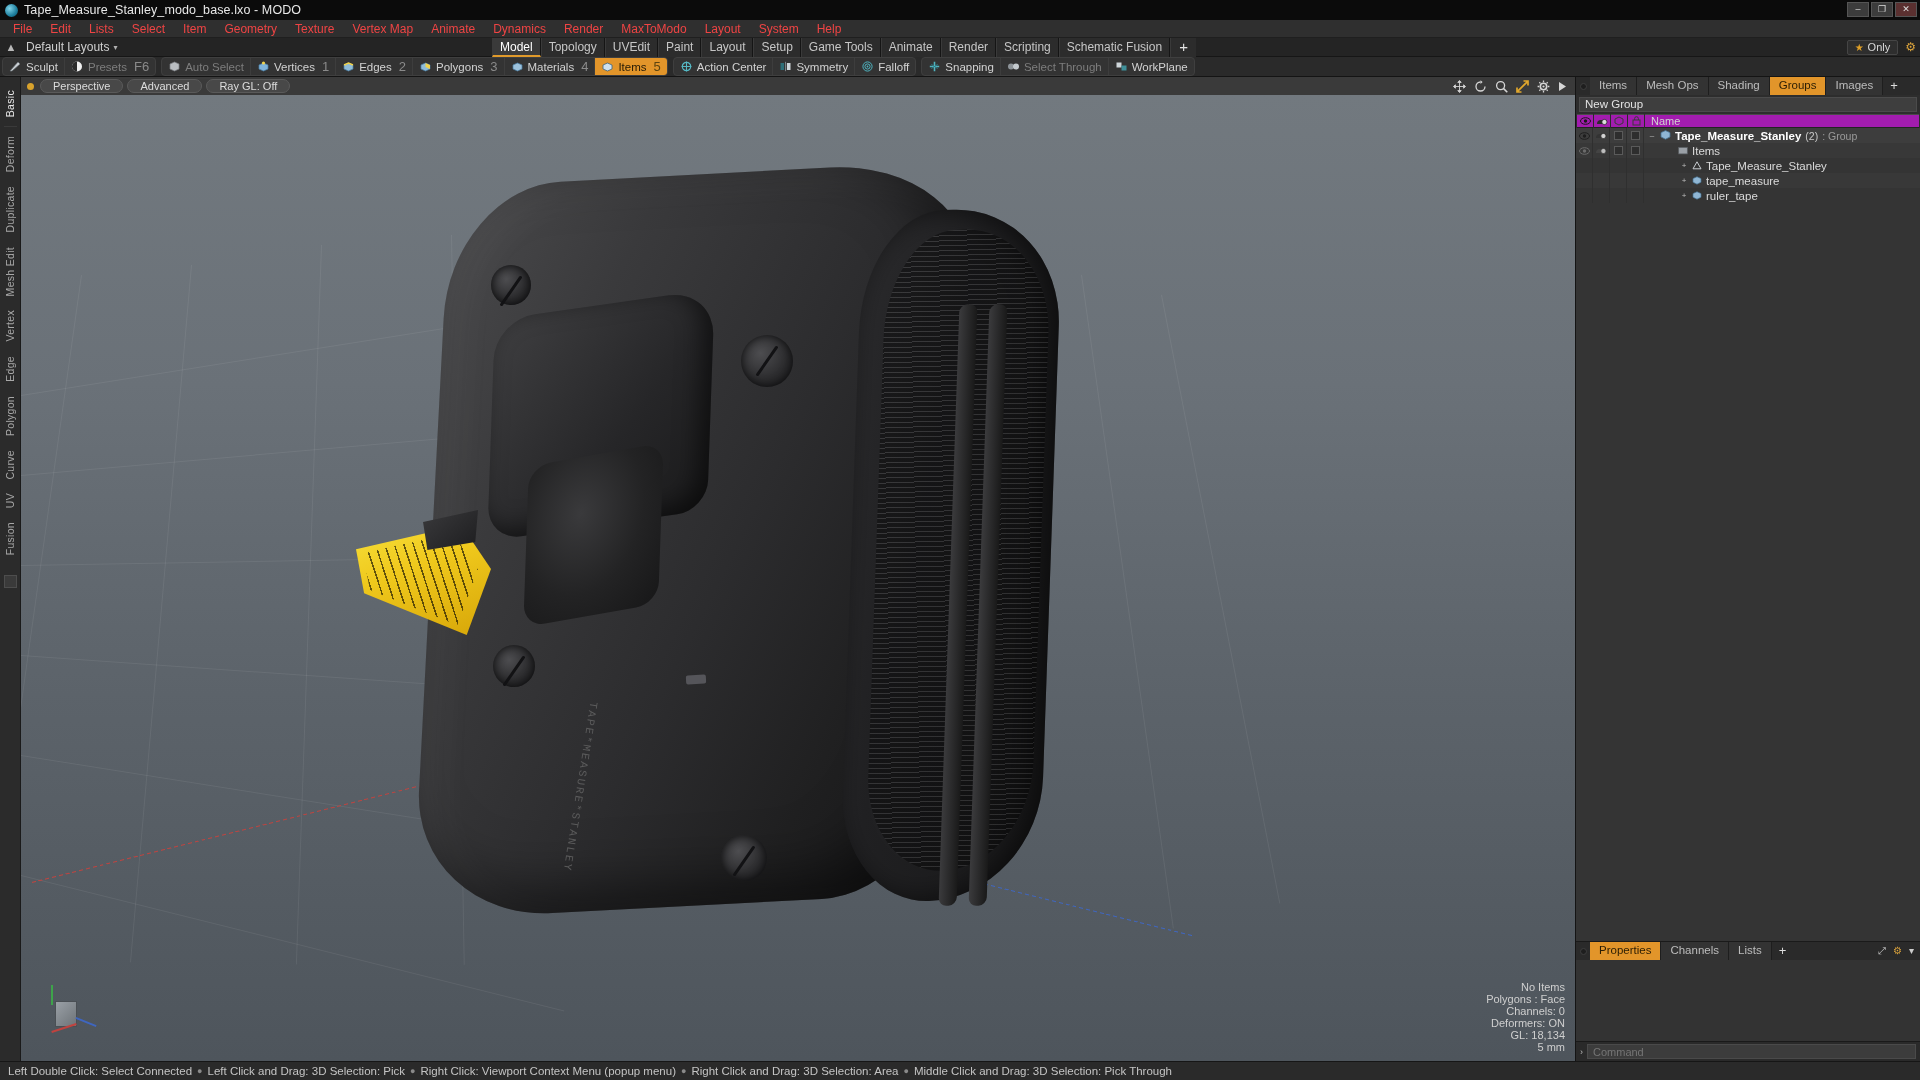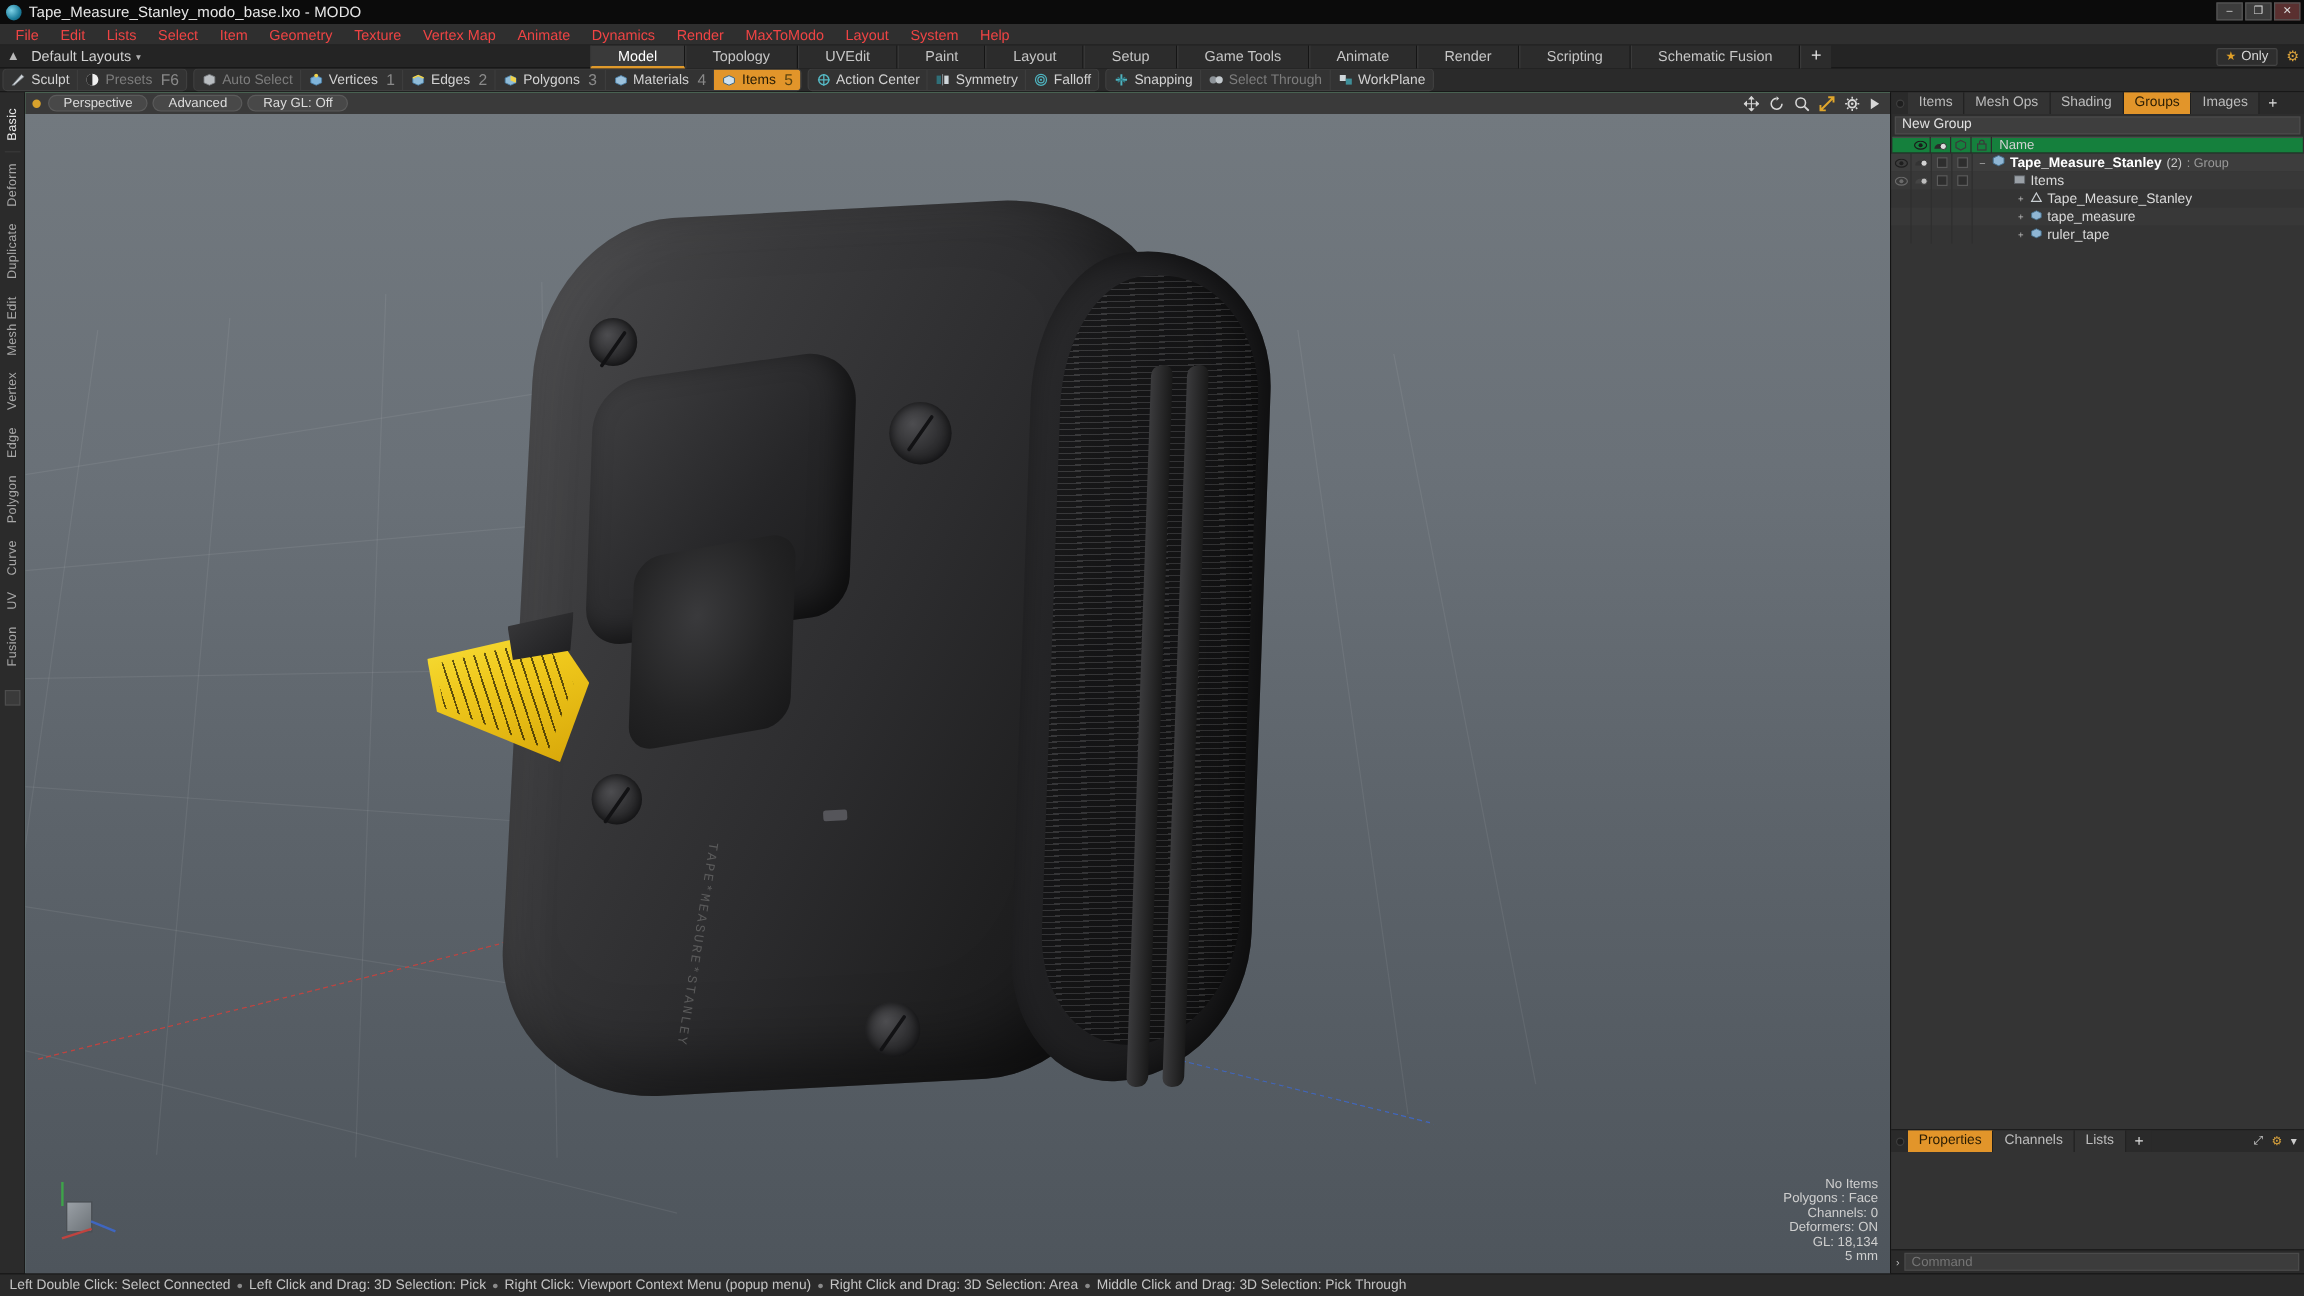--- a/index.html
+++ b/index.html
@@ -42,21 +42,21 @@
   
   .layoutbar {
     height:19px; background:#242424; display:flex; align-items:center;
     flex:0 0 19px; position:relative; border-bottom:1px solid #161616;
   }
   .lb-icon { width:22px; text-align:center; color:#b9b9b9; font-size:11px; }
   .lb-label { font-size:12px; color:#d0d0d0; padding-left:4px; }
   .lb-caret { font-size:8px; color:#b0b0b0; padding-left:4px; }
   .lb-tabs { position:absolute; left:492px; top:0; display:flex; height:19px; }
   .lb-tab {
-    padding:0 22px; line-height:18px; height:19px; font-size:12px; color:#c6c6c6;
+    padding:0 7px; line-height:18px; height:19px; font-size:12px; color:#c6c6c6;
     border-left:1px solid #3a3a3a; border-right:1px solid #151515; background:#2c2c2c;
   }
   .lb-tab.active { background:#3a3a3a; color:#fff; border-bottom:2px solid #e09a2b; }
   .lb-plus {
     width:26px; text-align:center; line-height:18px; height:19px; color:#e4e4e4;
     font-size:15px; background:#2c2c2c; border-left:1px solid #3a3a3a;
   }
   .lb-right { position:absolute; right:4px; display:flex; align-items:center; gap:7px; }
   .lb-only {
     display:flex; align-items:center; gap:4px; background:#2e2e2e;
@@ -223,22 +223,22 @@
   .rp-tabs { height:18px; background:#2a2a2a; display:flex; align-items:center; flex:0 0 18px; }
   .rp-knob { width:14px; display:flex; justify-content:center; }
   .rp-knob i { width:7px; height:7px; border-radius:50%; background:#1e1e1e; border:1px solid #3e3e3e; display:block; }
   .rp-tab { padding:0 9px; height:18px; line-height:17px; font-size:11.5px; color:#bdbdbd; background:#333; border-right:1px solid #1e1e1e; }
   .rp-tab.active { background:#e2952a; color:#2a1d04; }
   .rp-tab.plus { color:#ddd; font-size:13px; padding:0 7px; background:#2a2a2a; border:none; }
 
   .rp-groupname { height:15px; background:#3e3e3e; border:1px solid #4b4b4b; margin:2px 3px 0 3px;
     font-size:11.5px; color:#e2e2e2; line-height:13px; padding-left:5px; }
 
-  .rp-head { height:14px; background:#15803d; display:flex; align-items:center; margin:2px 1px 0 1px;
-    border-top:1px solid #4a4a4a; border-bottom:1px solid #232323;padding-left:15px; }
+  .rp-head { height:14px; background:#a21caf; display:flex; align-items:center; margin:2px 1px 0 1px;
+    border-top:1px solid #4a4a4a; border-bottom:1px solid #232323; }
   .rp-hcell { width:17px; display:flex; align-items:center; justify-content:center; border-right:1px solid #2b2b2b; height:14px; }
   .rp-hname { flex:1; font-size:11px; color:#d2d2d2; padding-left:6px; }
 
   .tree { flex:1 1 auto; background:#343434; overflow:hidden; }
   .trow { height:15px; display:flex; align-items:center; font-size:11.5px; }
   .trow.alt { background:#383838; }
   .trow.sel { background:#3d3d3d; }
   .tcell { width:17px; display:flex; align-items:center; justify-content:center; border-right:1px solid #2f2f2f; height:15px; }
   .tname { flex:1; display:flex; align-items:center; gap:4px; padding-left:4px; white-space:nowrap; }
   .tname .lbl { color:#dadada; }

